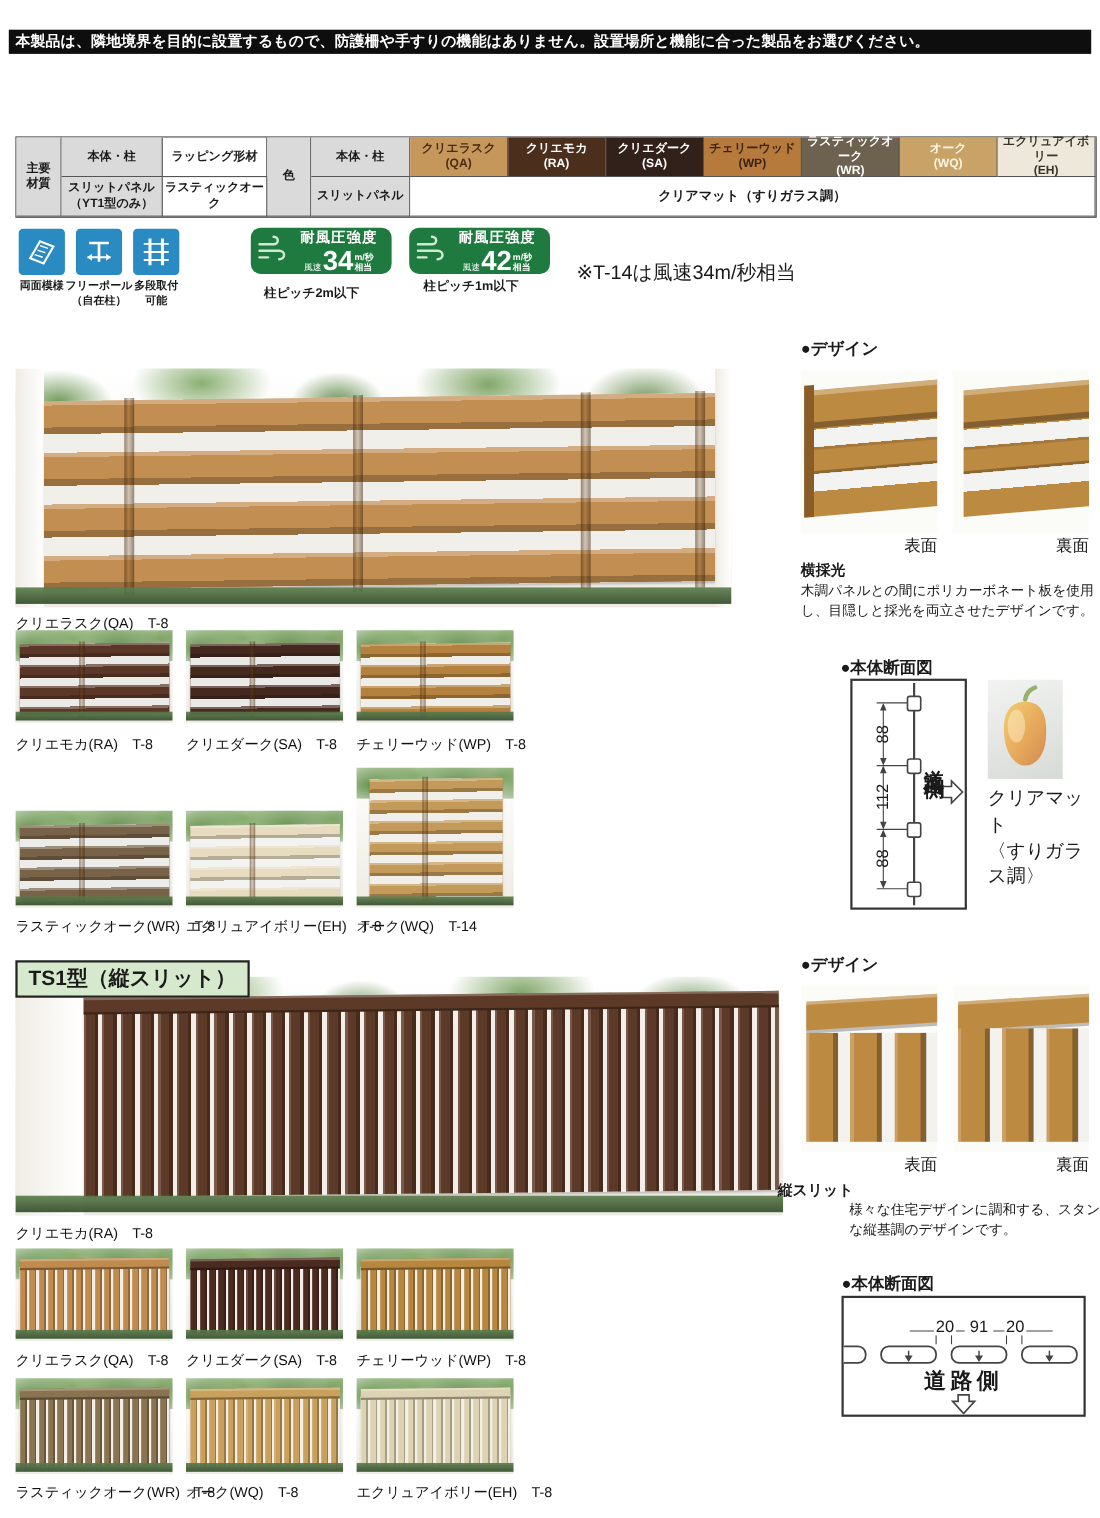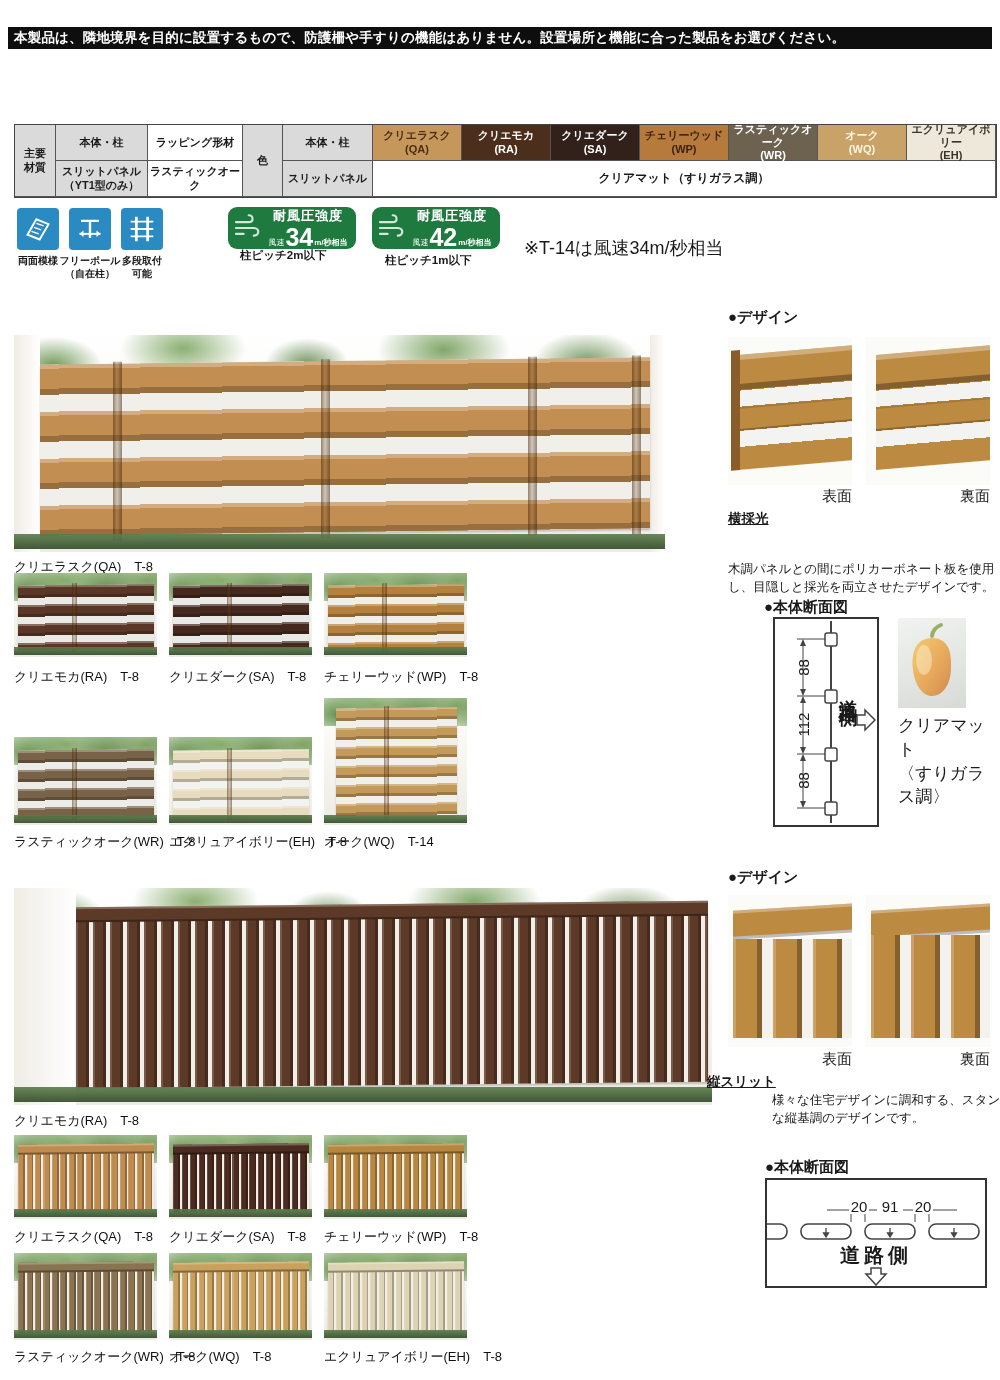--- a/index.html
+++ b/index.html
@@ -33,21 +33,21 @@
   .fcap{font-size:10px;line-height:1.25;text-align:center;font-weight:bold;width:62px;}
 
   
   .badge{width:128px;height:42px;background:#1e7a3e;border-radius:9px;display:flex;align-items:center;
          color:#fff;box-sizing:border-box;padding:2px 4px 2px 2px;}
   .badge .btxt{flex:1;display:flex;flex-direction:column;align-items:center;}
   .badge .bh{font-size:13px;font-weight:bold;letter-spacing:1px;}
   .badge .brow{display:flex;align-items:flex-end;line-height:1;}
   .badge .bsp{font-size:8px;margin-bottom:3px;}
   .badge .bval{font-size:25px;font-weight:bold;margin:0 1px;}
-  .badge .bunit{display:flex;flex-direction:row;font-size:8px;line-height:1.1;margin-bottom:2px;font-weight:bold;}
+  .badge .bunit{display:flex;flex-direction:column;font-size:8px;line-height:1.1;margin-bottom:2px;font-weight:bold;}
   .bcap{font-size:11.5px;font-weight:bold;}
   .wnote{font-size:18px;margin-left:14px;}
 
   
   .shead{height:30px;border:2px solid #222;font-size:19px;font-weight:bold;line-height:30px;
          padding:0 10px;background:#fffef6;z-index:5;}
   .shead.green{background:#d6e9cd;}
 
   
   .photo{position:absolute;overflow:hidden;background:linear-gradient(180deg,#ffffff 0%,#f6f4ef 55%,#edebE3 100%);}
@@ -104,21 +104,21 @@
       linear-gradient(180deg,var(--w) 0 31%,#f3f4f1 31% 45%,var(--w) 45% 66%,#f3f4f1 66% 80%,var(--w) 80% 100%);}
   .dy::before{content:"";position:absolute;left:-7px;top:-4%;bottom:0;width:9px;background:#8a5c28;}
   .dy.back::before{display:none;}
   .dt-rail{position:absolute;left:4%;right:-2%;top:8%;height:17%;background:#bd8a42;transform:skewY(-3.5deg);
     box-shadow:inset 0 3px 0 rgba(255,255,255,.3),0 3px 0 rgba(0,0,0,.25);}
   .dt-slats{position:absolute;left:4%;right:-2%;top:26%;bottom:6%;
     background-image:
       repeating-linear-gradient(90deg,rgba(255,255,255,.2) 0 3px,transparent 3px 24px,rgba(0,0,0,.3) 24px 29px,#f3f2ee 29px 40px),
       repeating-linear-gradient(90deg,#bd8a42 0 29px,#f3f2ee 29px 40px);}
   .dlabel{font-size:15px;text-align:right;}
-  .dsub{font-size:13.5px;font-weight:bold;text-decoration:underline;}
+  .dsub{font-size:13.5px;font-weight:bold;}
   .dbody{font-size:12.5px;line-height:1.45;width:270px;}
 
   
   .csbox{background:#fff;border:2px solid #333;box-sizing:border-box;}
   .csbox svg{position:absolute;inset:0;}
   .dimlab{position:absolute;font-size:15px;width:42px;text-align:center;background:transparent;}
   .rot{transform:rotate(-90deg);}
   .roadv{position:absolute;writing-mode:vertical-rl;font-size:19px;font-weight:bold;letter-spacing:4px;}
   .roadh{position:absolute;left:0;right:0;text-align:center;font-size:20px;font-weight:bold;letter-spacing:4px;}
   .cscap{font-size:17px;line-height:1.4;}
@@ -251,21 +251,21 @@
       <div class="brow">
         <span class="bsp">風速</span>
         <span class="bval">42</span>
         <span class="bunit">
             <span>m/秒</span>
             <span>相当</span>
           </span>
       </div>
     </div>
   </div>
-  <div class="abs bcap" style="left:240px;top:248px;">柱ピッチ2m以下</div>
+  <div class="abs bcap" style="left:240px;top:259px;">柱ピッチ2m以下</div>
   <div class="abs bcap" style="left:385px;top:253px;">柱ピッチ1m以下</div>
   <div class="abs wnote" style="left:510px;top:236px;">※T-14は風速34m/秒相当</div>
 
 
   <div class="photo" style="left: 14px; top: 335px; width: 651px; height: 217px; --bd: #c28e51;">
     <div class="leaves"></div>
     <div class="wall" style="left:0;width:26px;"></div>
     <div class="wall" style="right:0;width:15px;"></div>
     <div class="fy" style="left:26px;right:15px;top:26px;bottom:20px;">
       <div class="post" style="left:12%;"></div>
@@ -330,21 +330,21 @@
   <div class="abs rhead" style="left:728px;top:308px;">●デザイン</div>
   <div class="dimg" style="left:728px;top:337px;width:124px;height:148px;">
     <div class="dy"></div>
   </div>
   <div class="dimg" style="left:866px;top:337px;width:124px;height:148px;">
     <div class="dy back"></div>
   </div>
   <div class="abs dlabel" style="left:728px;top:487px;width:124px;">表面</div>
   <div class="abs dlabel" style="left:866px;top:487px;width:124px;">裏面</div>
   <div class="abs dsub" style="left:728px;top:510px;">横採光</div>
-  <div class="abs dbody" style="left:728px;top:560px;">木調パネルとの間にポリカーボネート板を使用し、目隠しと採光を両立させたデザインです。</div>
+  <div class="abs dbody" style="left:728px;top:528px;">木調パネルとの間にポリカーボネート板を使用し、目隠しと採光を両立させたデザインです。</div>
 
   <div class="abs rhead" style="left:764px;top:598px;">●本体断面図</div>
   <div class="abs csbox" style="left:773px;top:617px;width:106px;height:210px;">
     <svg viewBox="0 0 102 206" width="102" height="206">
       <line x1="56" y1="2" x2="56" y2="204" stroke="#444" stroke-width="2"></line>
       <g fill="#fff" stroke="#444" stroke-width="1.5">
         <rect x="50" y="14" width="12" height="13" rx="2"></rect>
         <rect x="50" y="71" width="12" height="13" rx="2"></rect>
         <rect x="50" y="129" width="12" height="13" rx="2"></rect>
         <rect x="50" y="183" width="12" height="13" rx="2"></rect>
@@ -386,20 +386,21 @@
       <path d="M34 20 C18 20 13 34 15 52 C17 68 25 78 34 78 C45 78 53 66 53 50 C54 32 49 20 34 20 Z" fill="url(#pg)"></path>
       <ellipse cx="26" cy="42" rx="8" ry="15" fill="rgba(255,242,200,.45)"></ellipse>
       <rect x="0" y="0" width="68" height="90" fill="rgba(255,255,255,.22)"></rect>
     </svg>
   </div>
   <div class="abs cscap" style="left:898px;top:714px;">
     <div>クリアマット</div>
     <div>〈すりガラス調〉</div>
   </div>
 
+  <div class="abs shead green" style="left:14px;top:873px;">TS1型（縦スリット）</div>
 
   <div class="photo" style="left: 14px; top: 888px; width: 698px; height: 217px; --bd: #5d3a27;">
     <div class="leaves"></div>
     <div class="wall" style="left:0;width:62px;"></div>
     <div class="fv" style="left:62px;right:4px;top:28px;bottom:20px;">
       <div class="rail"></div>
     </div>
     <div class="ground"></div>
   </div>
   <div class="abs pcap" style="left:14px;top:1112px;">クリエモカ(RA)　T-8</div>

